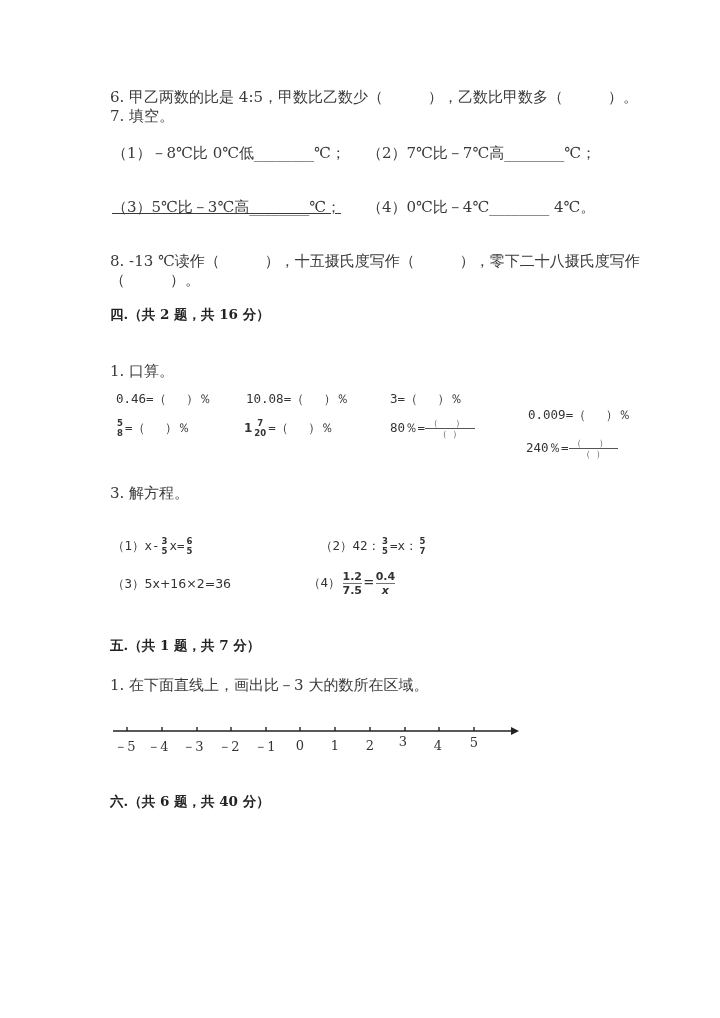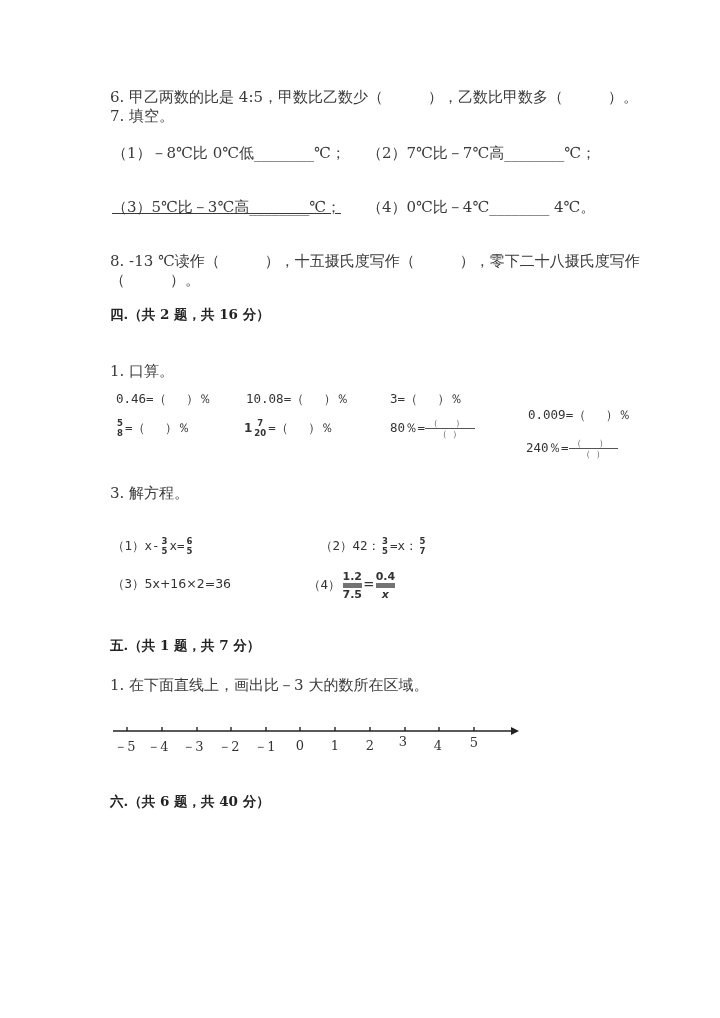--- a/index.html
+++ b/index.html
@@ -6,21 +6,21 @@
   body { width:720px; height:1018px; position:relative; overflow:hidden;
          font-family:"DejaVu Serif","Liberation Serif",serif; color:#333; }
   .abs { position:absolute; white-space:nowrap; }
   .q { font-size:15px; color:#3a3a3a; }
   .sec { font-size:13.5px; font-weight:bold; color:#222; }
   .mono { font-family:"DejaVu Sans Mono","Liberation Mono",monospace; font-size:12.5px; color:#333; }
   .frac { display:inline-flex; flex-direction:column; align-items:center; vertical-align:middle;
           font-family:"DejaVu Sans","Liberation Sans",sans-serif; font-size:8.5px; font-weight:bold; line-height:10px; margin:0 2px; }
   .frac .num { border-bottom:0; }
   .frac.big { font-size:11px; line-height:13px; }
-  .frac.big .num { border-bottom:5px solid #737373; }
+  .frac.big .num { border-bottom:1px solid #737373; }
   .frac.big .den { font-style:italic; }
   .pfrac { display:inline-flex; flex-direction:column; align-items:center; vertical-align:middle;
            font-size:9px; line-height:10px; color:#555; }
   .pfrac .num { border-bottom:1px solid #555; padding:0 4px; letter-spacing:6px; }
   .mixed { font-family:"DejaVu Sans","Liberation Sans",sans-serif; font-weight:bold; font-size:12px; }
   .numline { position:absolute; left:113px; top:724px; width:410px; height:50px; }
   .tick-label { position:absolute; top:14px; font-size:13px; transform:translateX(-50%); color:#333; }
 </style>
 </head>
 <body>

